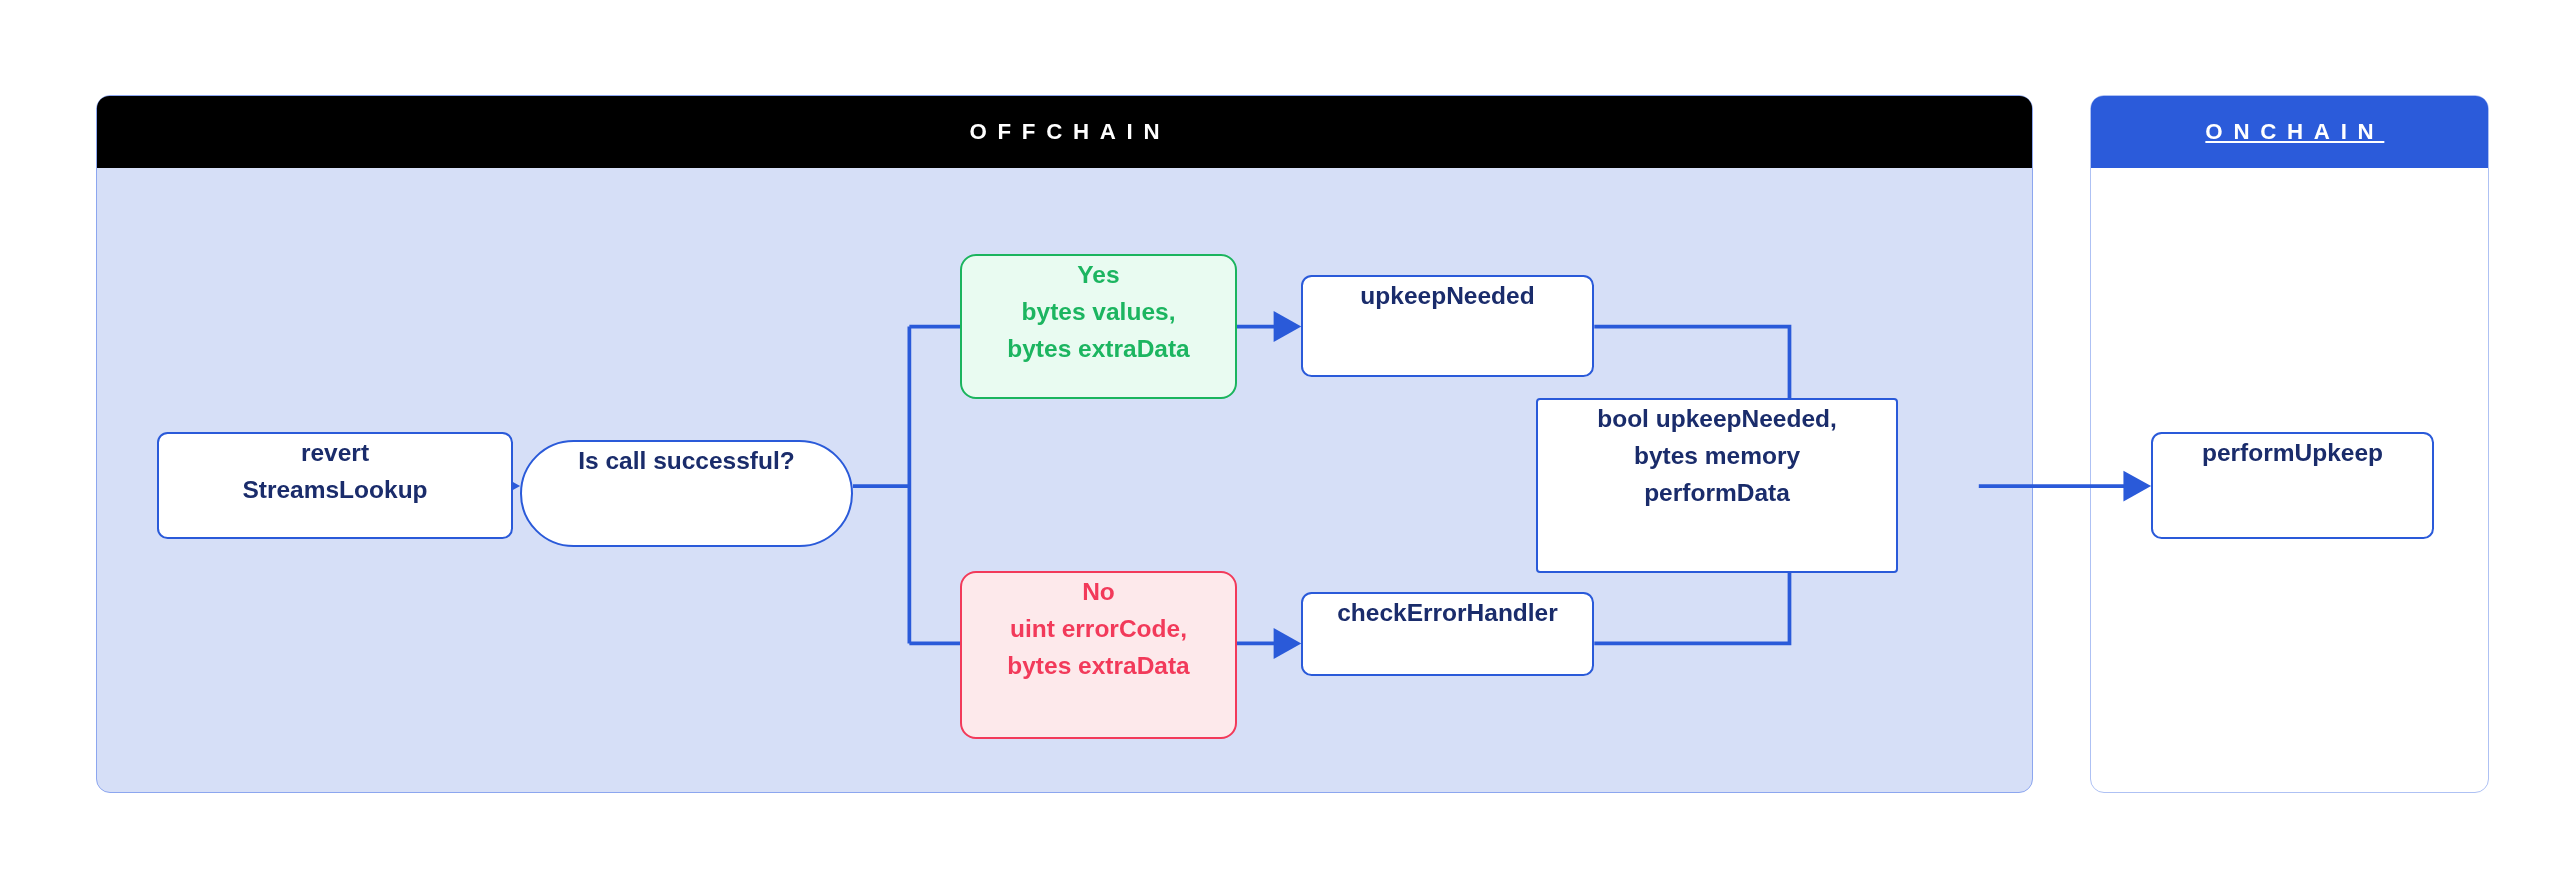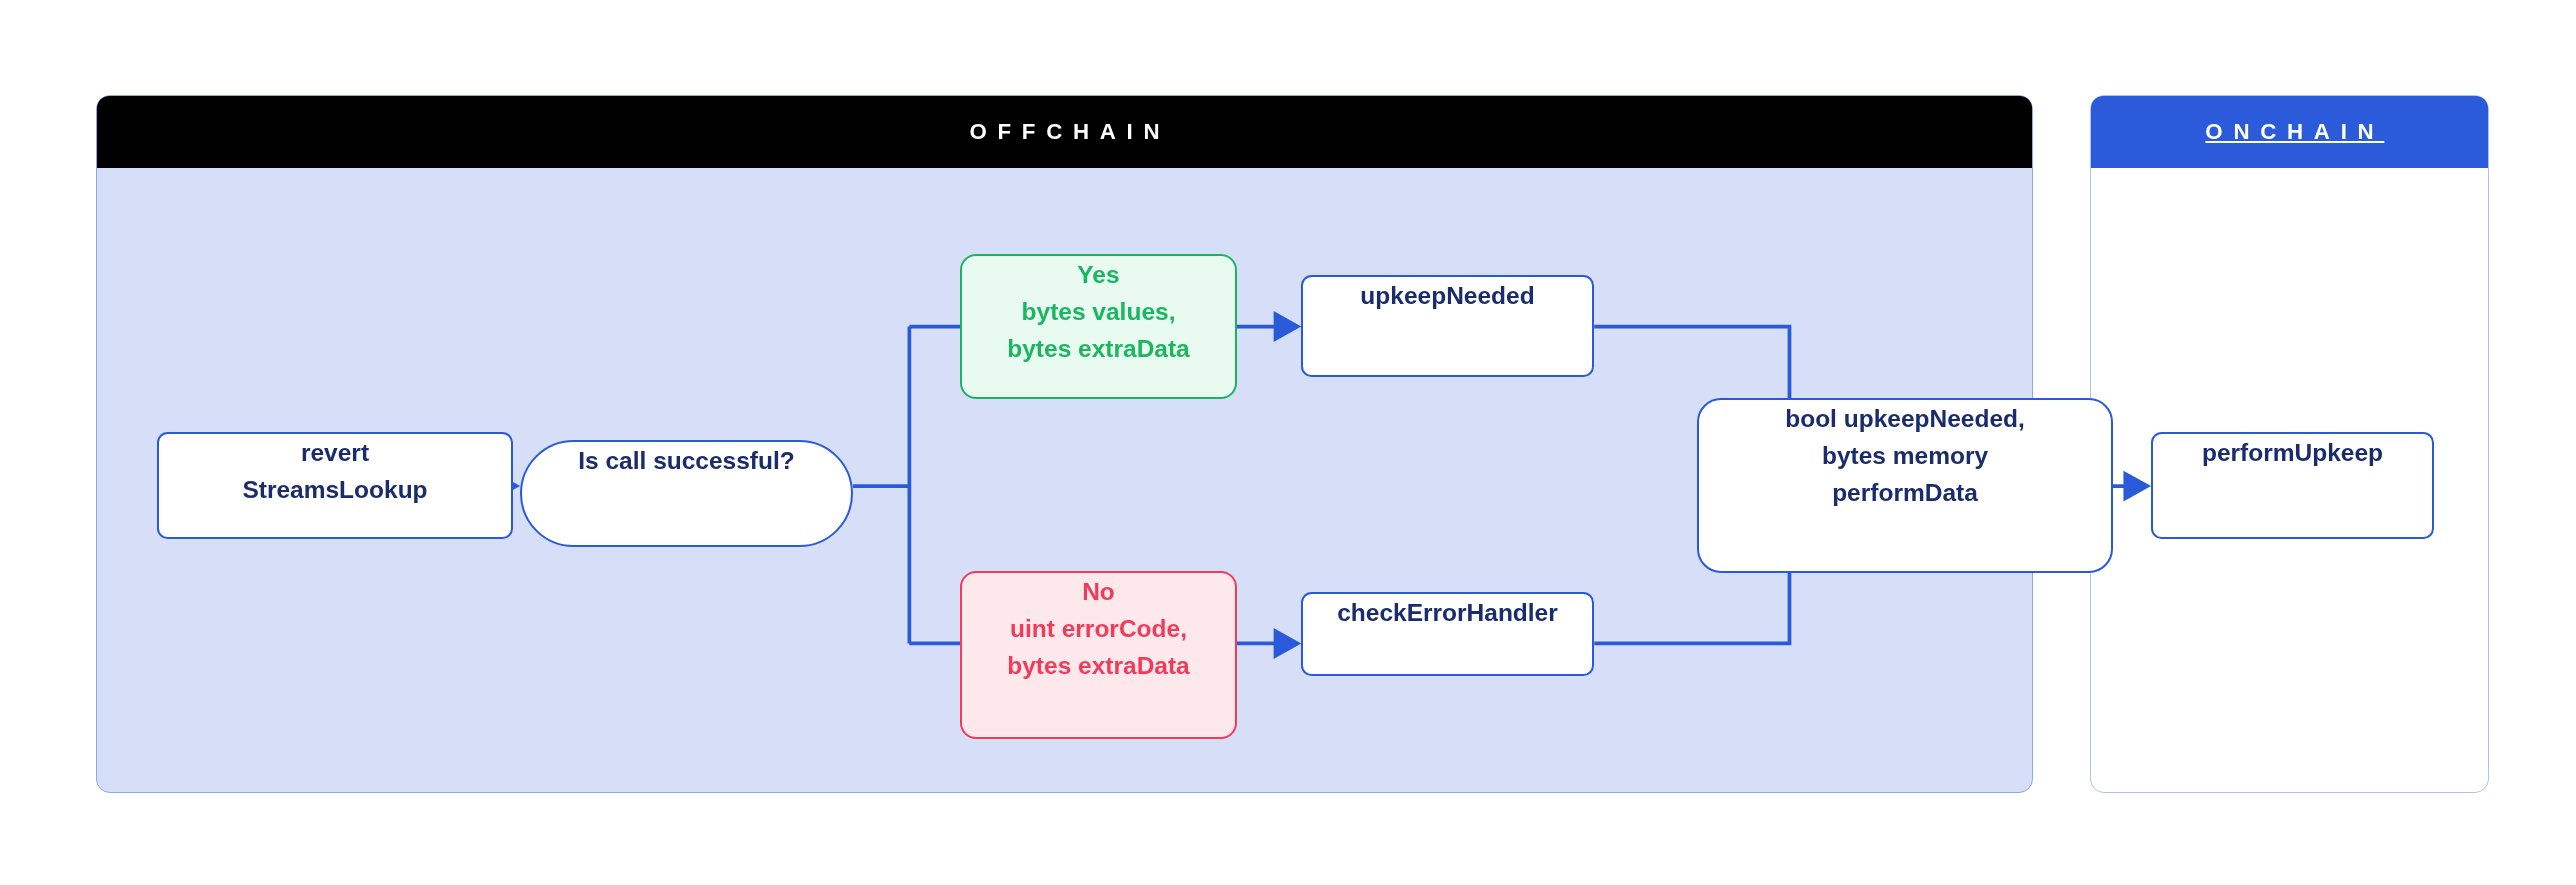--- a/index.html
+++ b/index.html
@@ -108,21 +108,21 @@
     border-color: var(--no-border);
     color: var(--no-text);
     border-radius: 16px;
   }
   .node.revert        { left: 157px;  top: 432px;  width: 356px; height: 107px; }
   .node.question      { left: 520px;  top: 432px;  width: 333px; height: 107px; margin-top: 8px; }
   .node.yes           { left: 960px; top: 254px;  width: 277px; height: 145px; }
   .node.no            { left: 960px; top: 571px; width: 277px; height: 168px; }
   .node.callback      { left: 1301px; top: 275px;  width: 293px; height: 102px; }
   .node.errorhandler  { left: 1301px; top: 592px; width: 293px; height: 84px; }
-  .node.result        { left: 1697px; top: 398px;  width: 416px; height: 175px; border-radius: 24px; }
+  .node.result        { left: 1536px; top: 398px;  width: 362px; height: 175px; border-radius: 4px; }
   .node.perform       { left: 2151px; top: 432px;  width: 283px; height: 107px; }
 </style>
 </head>
 <body>
 
 <div class="canvas">
 
   <section class="container offchain">
     <header class="hdr">
       <span>OFFCHAIN</span>

